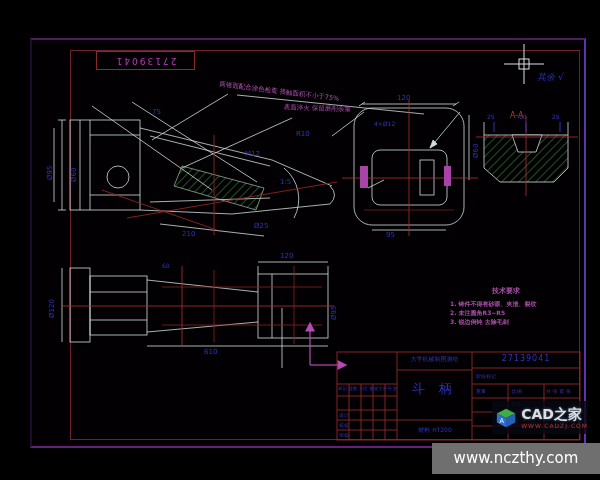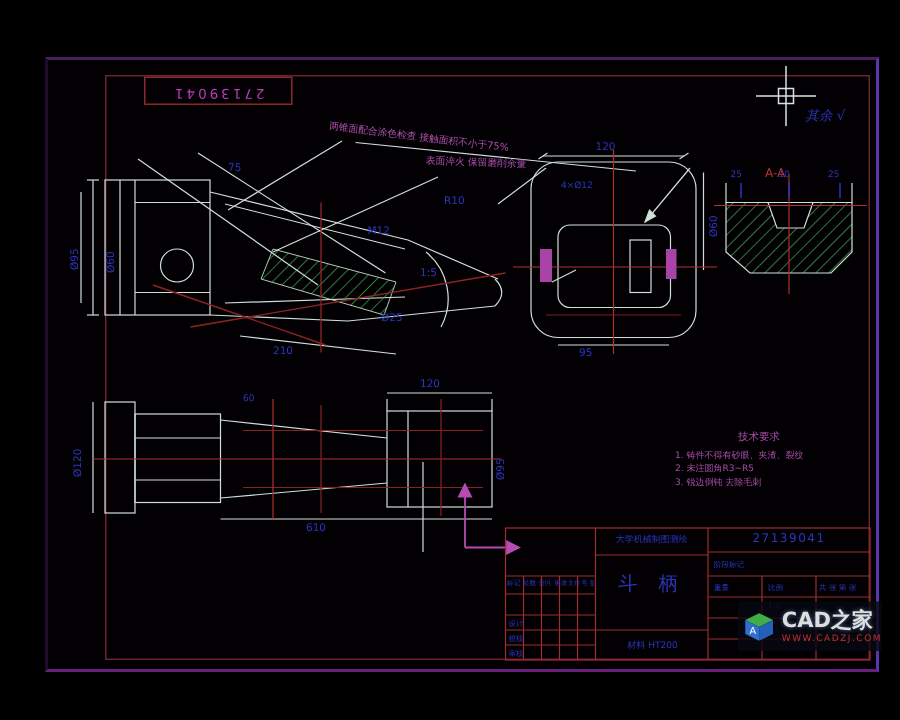--- a/index.html
+++ b/index.html
@@ -28,21 +28,21 @@
   .geo { left:0; top:0; }
 
   .t { position:absolute; white-space:nowrap; }
   .blue { color:#2b35c0; font-size:7px; }
   .blue6 { color:#2b35c0; font-size:6px; }
   .mag { color:#b052b0; font-size:6.5px; }
   .red-t { color:#c03434; font-size:8px;margin-top:16px; }
   .vert { transform:rotate(-90deg); transform-origin:left top; }
   .finish { color:#2633bb; font-size:9px; font-style:italic; }
 
-  .notes { left:408px; top:246px; width:132px; color:#a94ea9; }
+  .notes { left:408px; top:246px; width:132px; color:#a94ea9;font-weight:bold; }
   .notes .nt { text-align:center; font-size:7px; margin-bottom:3px; }
   .notes .ni { font-size:6px; line-height:9px; padding-left:10px; }
 
   
   .tb-school { left:366px; top:315px; width:73px; text-align:center; font-size:6px; color:#2b35c0; }
   .tb-no { left:441px; top:314px; width:106px; text-align:center; font-size:8px; color:#2b35c0; letter-spacing:1px; }
   .tb-name { left:366px; top:340px; width:73px; text-align:center; font-size:13px;
     color:#2b35c0; letter-spacing:5px; }
   .tb-mat { left:367px; top:386px; width:72px; text-align:center; font-size:6px; color:#2b35c0; }
   .tb-rev { left:306px; top:346px; width:58px; font-size:4.5px; color:#2b35c0; overflow:hidden; }
@@ -218,21 +218,21 @@
     <span class="t red-t" style="left:478px; top:55px;">A-A</span>
 
     <span class="t mag" style="left:188px; top:40px; transform:rotate(7deg); transform-origin:left top;">两锥面配合涂色检查 接触面积不小于75%</span>
     <span class="t mag" style="left:252px; top:63px; transform:rotate(2deg); transform-origin:left top;">表面淬火 保留磨削余量</span>
 
     <span class="t blue vert" style="left:14px; top:140px;">Ø95</span>
     <span class="t blue vert" style="left:38px; top:142px;">Ø60</span>
     <span class="t blue" style="left:192px; top:110px;margin-left:21px;">M12</span>
     <span class="t blue" style="left:248px; top:138px;">1:5</span>
     <span class="t blue" style="left:264px; top:90px;">R10</span>
-    <span class="t blue" style="left:222px; top:168px;">Ø25</span>
+    <span class="t blue" style="left:222px; top:182px;">Ø25</span>
     <span class="t blue" style="left:150px; top:190px;">210</span>
     <span class="t blue" style="left:120px; top:68px;">75</span>
 
     <span class="t blue" style="left:365px; top:54px;">120</span>
     <span class="t blue6" style="left:342px; top:80px;">4×Ø12</span>
     <span class="t blue vert" style="left:440px; top:118px;">Ø60</span>
     <span class="t blue" style="left:354px; top:191px;">95</span>
 
     <span class="t blue6" style="left:455px; top:73px;">25</span>
     <span class="t blue6" style="left:487px; top:73px;">10</span>
@@ -272,14 +272,17 @@
       <polygon points="2,7 12,12 12,22 2,17" fill="#2f6fd0"></polygon>
       <polygon points="12,12 22,7 22,17 12,22" fill="#245fb8"></polygon>
       <text x="5" y="17" font-size="7" fill="#ffffff" font-family="DejaVu Sans, sans-serif">A</text>
     </svg>
     <div class="wm-txt">
       <div class="wm-name">CAD之家</div>
       <div class="wm-url">WWW.CADZJ.COM</div>
     </div>
   </div>
 
+  <div class="abs site-box">
+    <span>www.nczthy.com</span>
+  </div>
 
 </div>
 
 </body></html>

